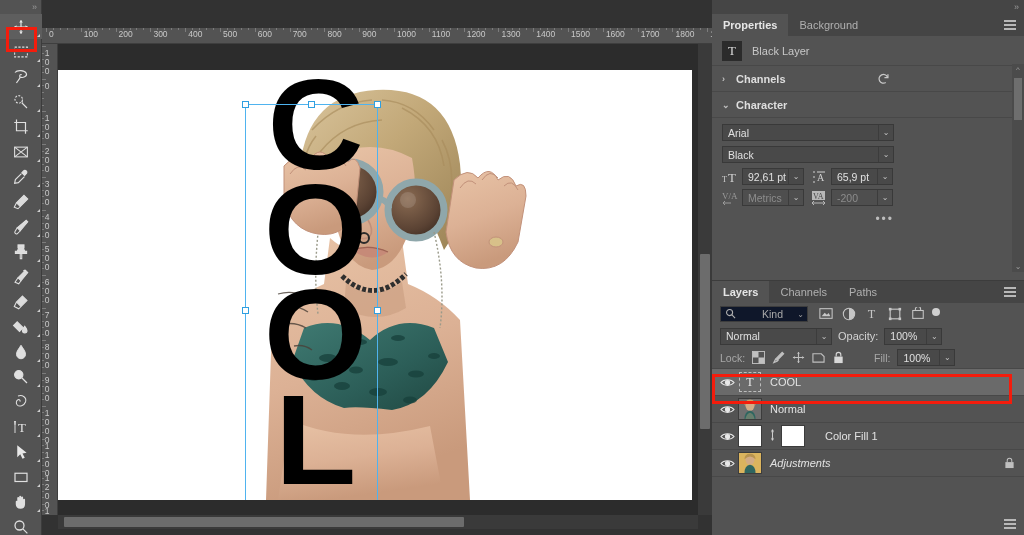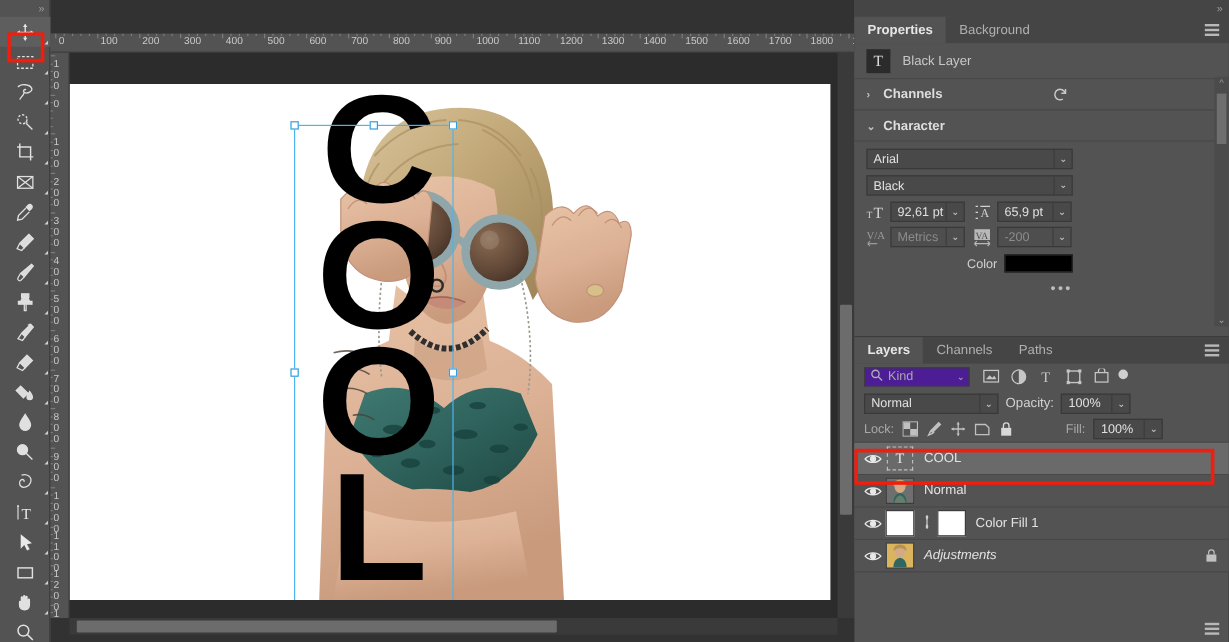--- a/index.html
+++ b/index.html
@@ -252,23 +252,23 @@
   .dots-row { text-align: right; width: 172px; margin-top: 6px;
     letter-spacing: 2px; color:#bcbcbc; font-size:12px; cursor:pointer;}
 
   
   #layers { background: #535353; }
   .filter-row {
     display: flex; align-items: center; height: 22px;
     padding: 0 6px 0 8px; gap: 0px;
   }
   .kindbox {
-    width: 88px; height: 16px; background: #4c1d95; border: 1px solid #3d3d3d;
+    width: 88px; height: 16px; background: #0f172a; border: 1px solid #3d3d3d;
     display:flex; align-items:center; position: relative;
-    color:#a9a9a9; font-size:10.5px; cursor:pointer;
+    color:#a9a9a9; font-size:10.5px; cursor:pointer;gap:22px;
   }
   .kindbox .mag { margin: 0 4px 0 4px; }
   .kindbox .caret2 { position:absolute; right:3px; font-size:8px; color:#a0a0a0; }
   .filter-icons { display:flex; align-items:center; gap:9px; margin-left:11px; }
   .filter-icons .fi { cursor: pointer; width:14px; height:14px; }
   .toggle-dot {
     width: 8px; height: 8px; border-radius: 50%; background: #cfcfcf;
     margin-left: 7px; cursor: pointer; position:relative; top:-2px;
   }
   .blend-row {
@@ -946,24 +946,20 @@
                 <path d="M1 13 H14 M1 13 l2 -2 M1 13 l2 2 M14 13 l-2 -2 M14 13 l-2 2" stroke="#b8b8b8" fill="none" stroke-width="1"></path>
               </svg>
             </span>
             <div class="field dim">
               <span>-200</span>
               <span class="caret">⌄</span>
             </div>
           </div>
         </div>
 
-        <div class="color-row">
-          <span class="lbl">Color</span>
-          <span class="swatch"></span>
-        </div>
 
         <div class="dots-row">•••</div>
       </div>
 
       <div id="props-scroll">
         <div class="chev">^</div>
         <div class="thumb"></div>
       </div>
       <div style="position:absolute;right:0;bottom:8px;width:12px;height:11px;line-height:11px;text-align:center;font-size:8px;color:#9c9c9c;">⌄</div>
     </div>
@@ -1074,21 +1070,21 @@
           <svg width="13" height="13" viewBox="0 0 14 14" fill="none" stroke="#c0c0c0" stroke-width="1.2">
             <path d="M1 3 H10 L13 6 V12 H1z"></path>
           </svg>
         </span>
         <span class="li">
           <svg width="13" height="13" viewBox="0 0 14 14" fill="none" stroke="#d8d8d8" stroke-width="1.2">
             <rect x="2.5" y="6" width="9" height="7" fill="#d8d8d8" stroke="none"></rect>
             <path d="M4.5 6 V4 a2.5 2.5 0 0 1 5 0 V6"></path>
           </svg>
         </span>
-        <span class="lbl" style="margin-left:36px">Fill:</span>
+        <span class="lbl" style="margin-left:22px">Fill:</span>
         <div class="field" style="width:58px">
           <span>100%</span>
           <span class="caret">⌄</span>
         </div>
       </div>
 
       <div class="layer selected">
         <span class="eye">
           <svg width="15" height="11" viewBox="0 0 16 11" fill="none" stroke="#e8e8e8" stroke-width="1.2">
             <path d="M1 5.5 C4 1.5, 12 1.5, 15 5.5 C12 9.5, 4 9.5, 1 5.5z"></path>
@@ -1129,21 +1125,21 @@
         </span>
         <span class="thumb" style="background:#ffffff;margin-right:2px"></span>
         <span class="linkicon">
           <svg width="9" height="12" viewBox="0 0 10 14" fill="none" stroke="#cfcfcf" stroke-width="1.2">
             <path d="M5 4 a2 2 0 0 1 0 -3 a2 2 0 0 1 0 3z"></path>
             <path d="M5 10 a2 2 0 0 0 0 3 a2 2 0 0 0 0 -3z"></path>
             <path d="M5 4 V10"></path>
           </svg>
         </span>
         <span class="maskthumb"></span>
-        <span class="name" style="margin-left:8px">Color Fill 1</span>
+        <span class="name" style="margin-left:20px">Color Fill 1</span>
       </div>
 
       <div class="layer">
         <span class="eye">
           <svg width="15" height="11" viewBox="0 0 16 11" fill="none" stroke="#e8e8e8" stroke-width="1.2">
             <path d="M1 5.5 C4 1.5, 12 1.5, 15 5.5 C12 9.5, 4 9.5, 1 5.5z"></path>
             <circle cx="8" cy="5.5" r="2.2" fill="#e8e8e8"></circle>
           </svg>
         </span>
         <span class="thumb">

